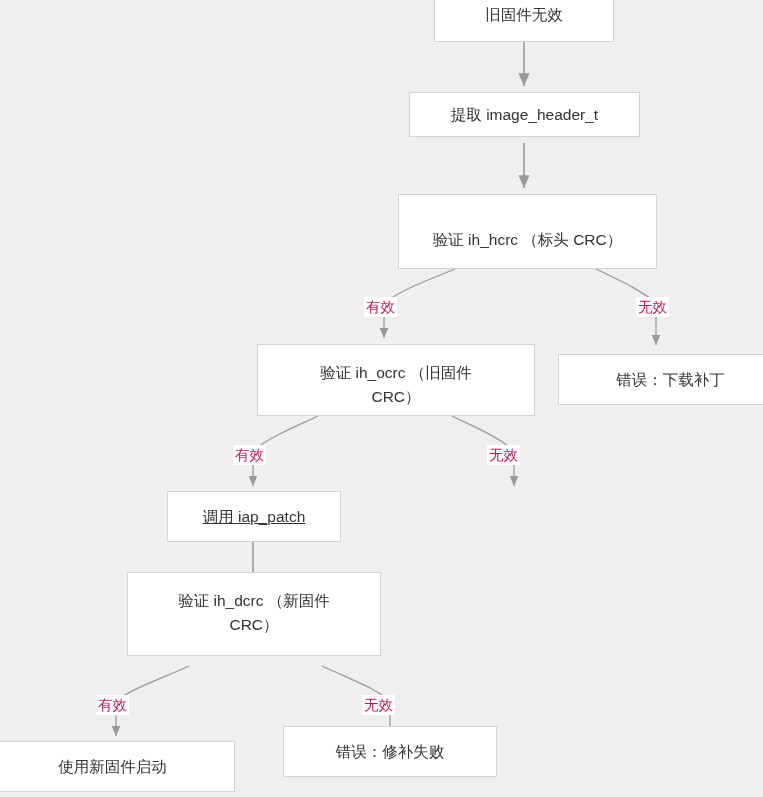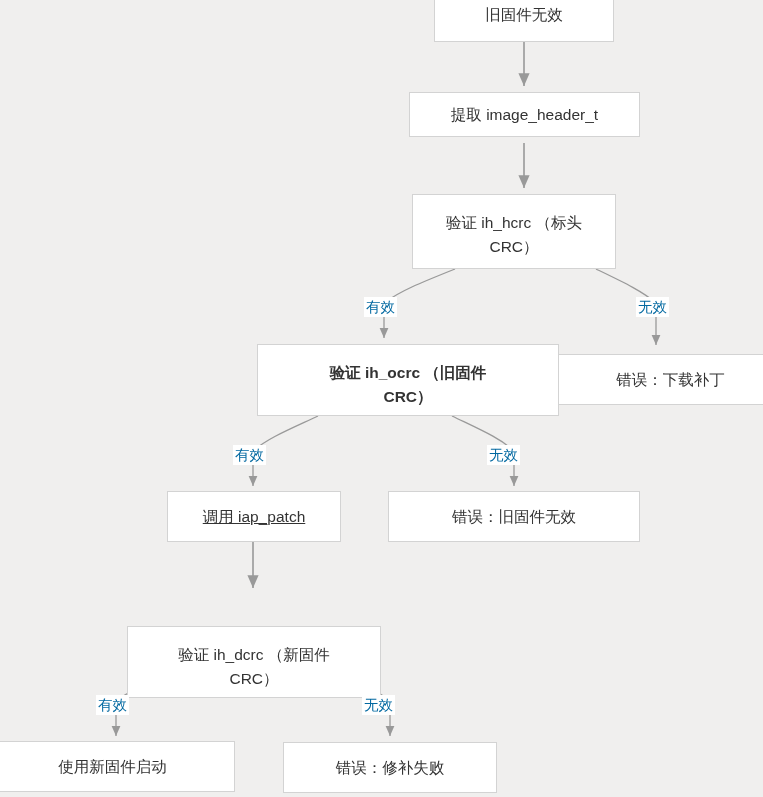--- a/index.html
+++ b/index.html
@@ -23,21 +23,21 @@
     line-height:24px;
     text-align:center;
     z-index:2;
   }
   .node .label{display:block;padding:0 14px;white-space:pre-line;}
   .node.top-align{align-items:flex-start;padding-top:16px;}
   .node.mid-align{align-items:center;}
   .edge-label{
     position:absolute;
     background:#ffffff;
-    color:#0369a1;
+    color:#be185d;
     font-size:14.5px;
     line-height:18px;
     padding:1px 2px;
     white-space:nowrap;
     z-index:3;
   }
 </style>
 </head>
 <body>
 
@@ -76,51 +76,48 @@
   </svg>
 
   <div class="node mid-align" style="left:434px;top:-12px;width:180px;height:54px;">
     <span class="label">旧固件无效</span>
   </div>
 
   <div class="node mid-align" style="left:409px;top:92px;width:231px;height:45px;">
     <span class="label">提取 image_header_t</span>
   </div>
 
-  <div class="node top-align" style="left:412px;top:194px;width:204px;height:75px;">
+  <div class="node top-align" style="left:398px;top:194px;width:259px;height:75px;align-items:center;">
     <span class="label">验证 ih_hcrc （标头 CRC）</span>
   </div>
 
   <div class="node mid-align" style="left:558px;top:354px;width:225px;height:51px;">
     <span class="label">错误：下载补丁</span>
   </div>
 
-  <div class="node top-align" style="left:257px;top:344px;width:302px;height:72px;font-weight:bold;">
+  <div class="node top-align" style="left:257px;top:344px;width:278px;height:72px;">
     <span class="label">验证 ih_ocrc （旧固件
 CRC）</span>
   </div>
 
   <div class="node mid-align" style="left:167px;top:491px;width:174px;height:51px;text-decoration:underline;">
     <span class="label">调用 iap_patch</span>
   </div>
 
-  <div class="node mid-align" style="left:388px;top:491px;width:252px;height:51px;">
-    <span class="label">错误：旧固件无效</span>
-  </div>
 
-  <div class="node top-align" style="left:127px;top:626px;width:254px;height:72px;">
+  <div class="node top-align" style="left:127px;top:572px;width:254px;height:84px;">
     <span class="label">验证 ih_dcrc （新固件
 CRC）</span>
   </div>
 
   <div class="node mid-align" style="left:-10px;top:741px;width:245px;height:51px;">
     <span class="label">使用新固件启动</span>
   </div>
 
-  <div class="node mid-align" style="left:283px;top:742px;width:214px;height:51px;">
+  <div class="node mid-align" style="left:283px;top:726px;width:214px;height:51px;">
     <span class="label">错误：修补失败</span>
   </div>
 
   <div class="edge-label" style="left:364px;top:297px;">有效</div>
 
   <div class="edge-label" style="left:636px;top:297px;">无效</div>
 
   <div class="edge-label" style="left:233px;top:445px;">有效</div>
 
   <div class="edge-label" style="left:487px;top:445px;">无效</div>

